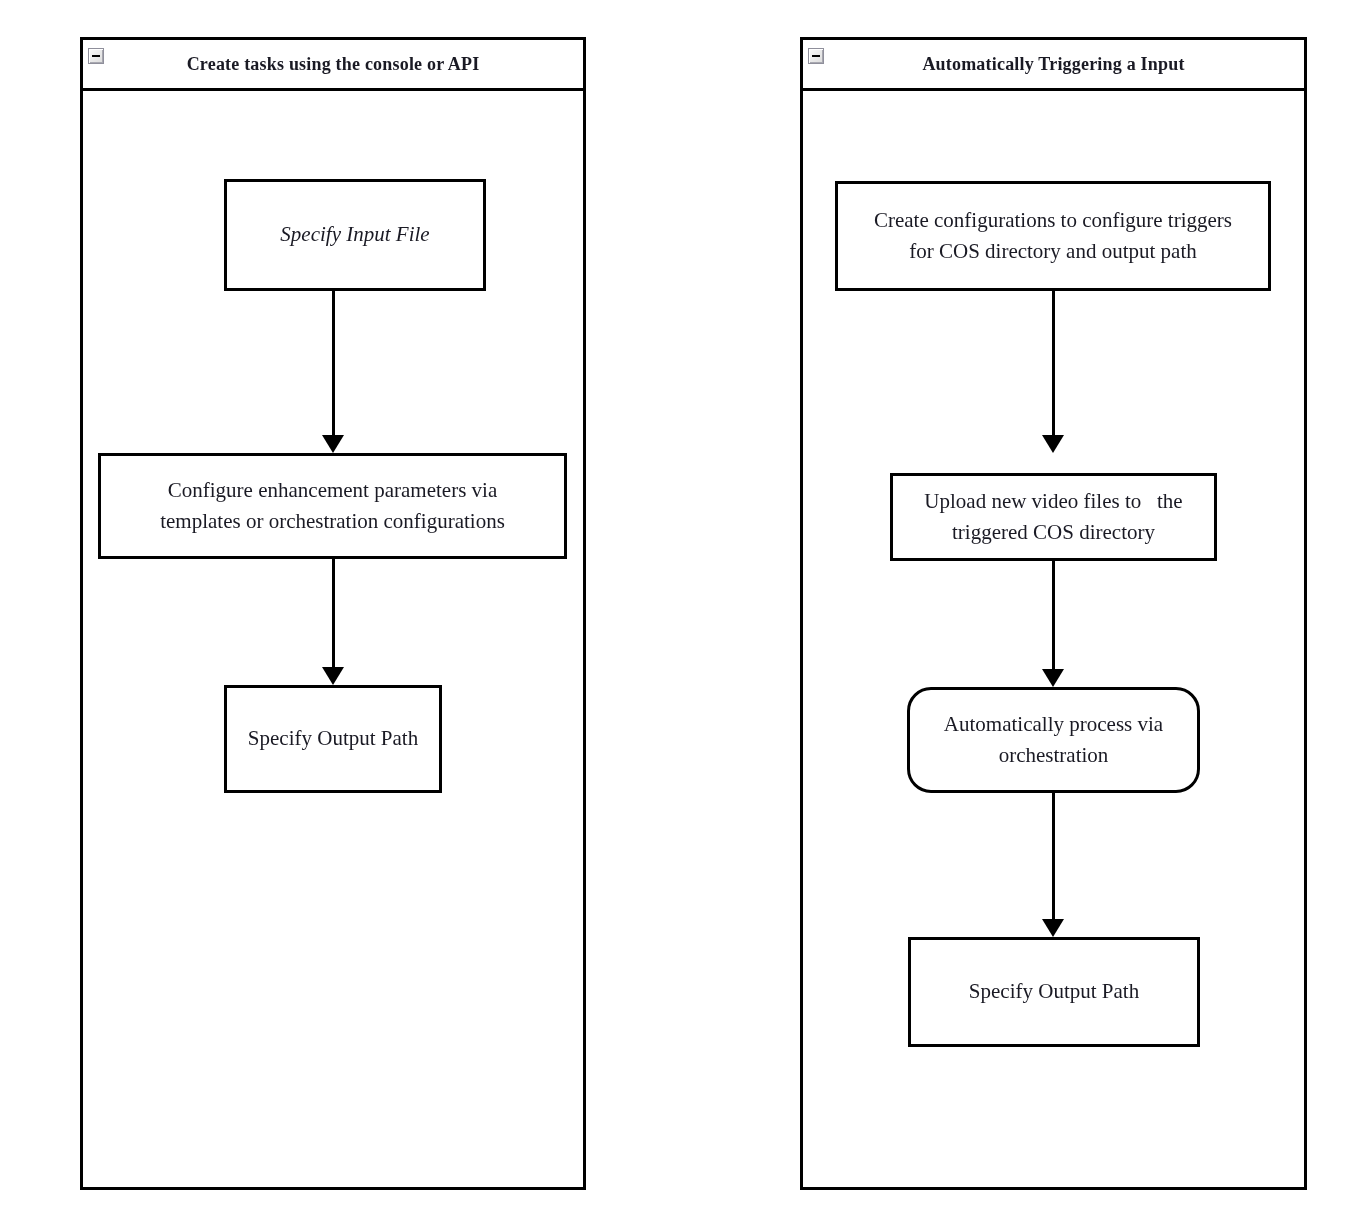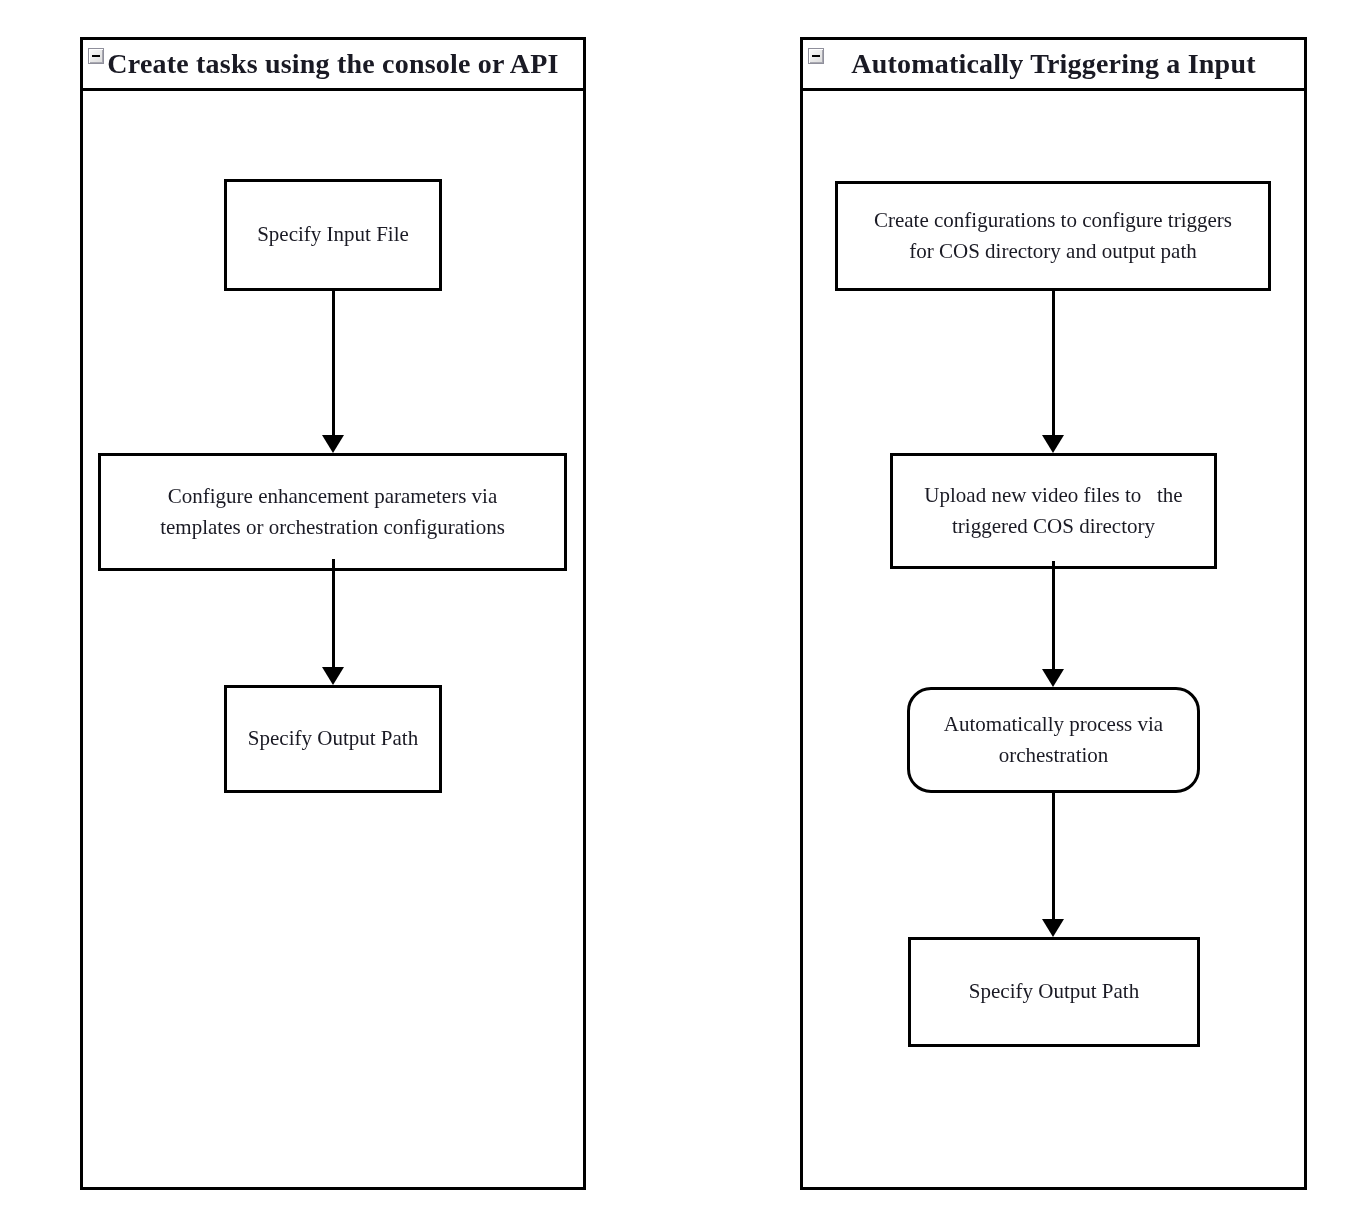--- a/index.html
+++ b/index.html
@@ -16,21 +16,21 @@
   }
   .panel-left  { left: 80px;  top: 37px; width: 506px; height: 1153px; }
   .panel-right { left: 800px; top: 37px; width: 507px; height: 1153px; }
 
   .panel-titlebar {
     position: absolute; left: 0; top: 0; right: 0; height: 48px;
     border-bottom: 3px solid #000000;
     display: flex; align-items: center; justify-content: center;
   }
   .panel-title {
-    font-weight: bold; font-size: 28px; color: #1a1a24;
+    font-weight: bold; font-size: 18px; color: #1a1a24;
     letter-spacing: 0.2px;
   }
   .collapse-btn {
     position: absolute; left: 5px; top: 8px; width: 16px; height: 16px;
     background: linear-gradient(135deg, #f8f8f8 0%, #dcdcdc 100%);
     border: 1px solid #8f8f9b;
     box-shadow: inset 1px 1px 0 #ffffff, inset -1px -1px 0 #a8a8b0;
     display: flex; align-items: center; justify-content: center;
     box-sizing: border-box; cursor: pointer; padding: 0;
   }
@@ -41,26 +41,26 @@
     border: 3px solid #000000;
     background: #ffffff;
     box-sizing: border-box;
     display: flex; align-items: center; justify-content: center;
     text-align: center;
     font-size: 21px; line-height: 1.5; color: #1a1a24;
     white-space: pre-wrap;
     padding: 2px 4px;
   }
   
-  .p1-n1 { left: 141px; top: 139px; width: 218px; height: 112px; }
-  .p1-n2 { left: 15px;  top: 413px; width: 469px; height: 118px; }
+  .p1-n1 { left: 141px; top: 139px; width: 262px; height: 112px; font-style: italic; }
+  .p1-n2 { left: 15px;  top: 413px; width: 469px; height: 106px; }
   .p1-n3 { left: 141px; top: 645px; width: 218px; height: 108px; }
   
   .p2-n1 { left: 32px;  top: 141px; width: 436px; height: 110px; }
-  .p2-n2 { left: 87px;  top: 413px; width: 327px; height: 116px; }
+  .p2-n2 { left: 87px;  top: 433px; width: 327px; height: 88px; }
   .p2-n3 { left: 104px; top: 647px; width: 293px; height: 106px; border-radius: 24px; }
   .p2-n4 { left: 105px; top: 897px; width: 292px; height: 110px; }
 
   .flow-arrow {
     position: absolute; width: 22px;
     display: flex; flex-direction: column; align-items: center;
   }
   .flow-arrow .shaft { width: 3px; flex: 1 1 auto; background: #000000; }
   .flow-arrow .head {
     width: 0; height: 0; flex: 0 0 auto;

